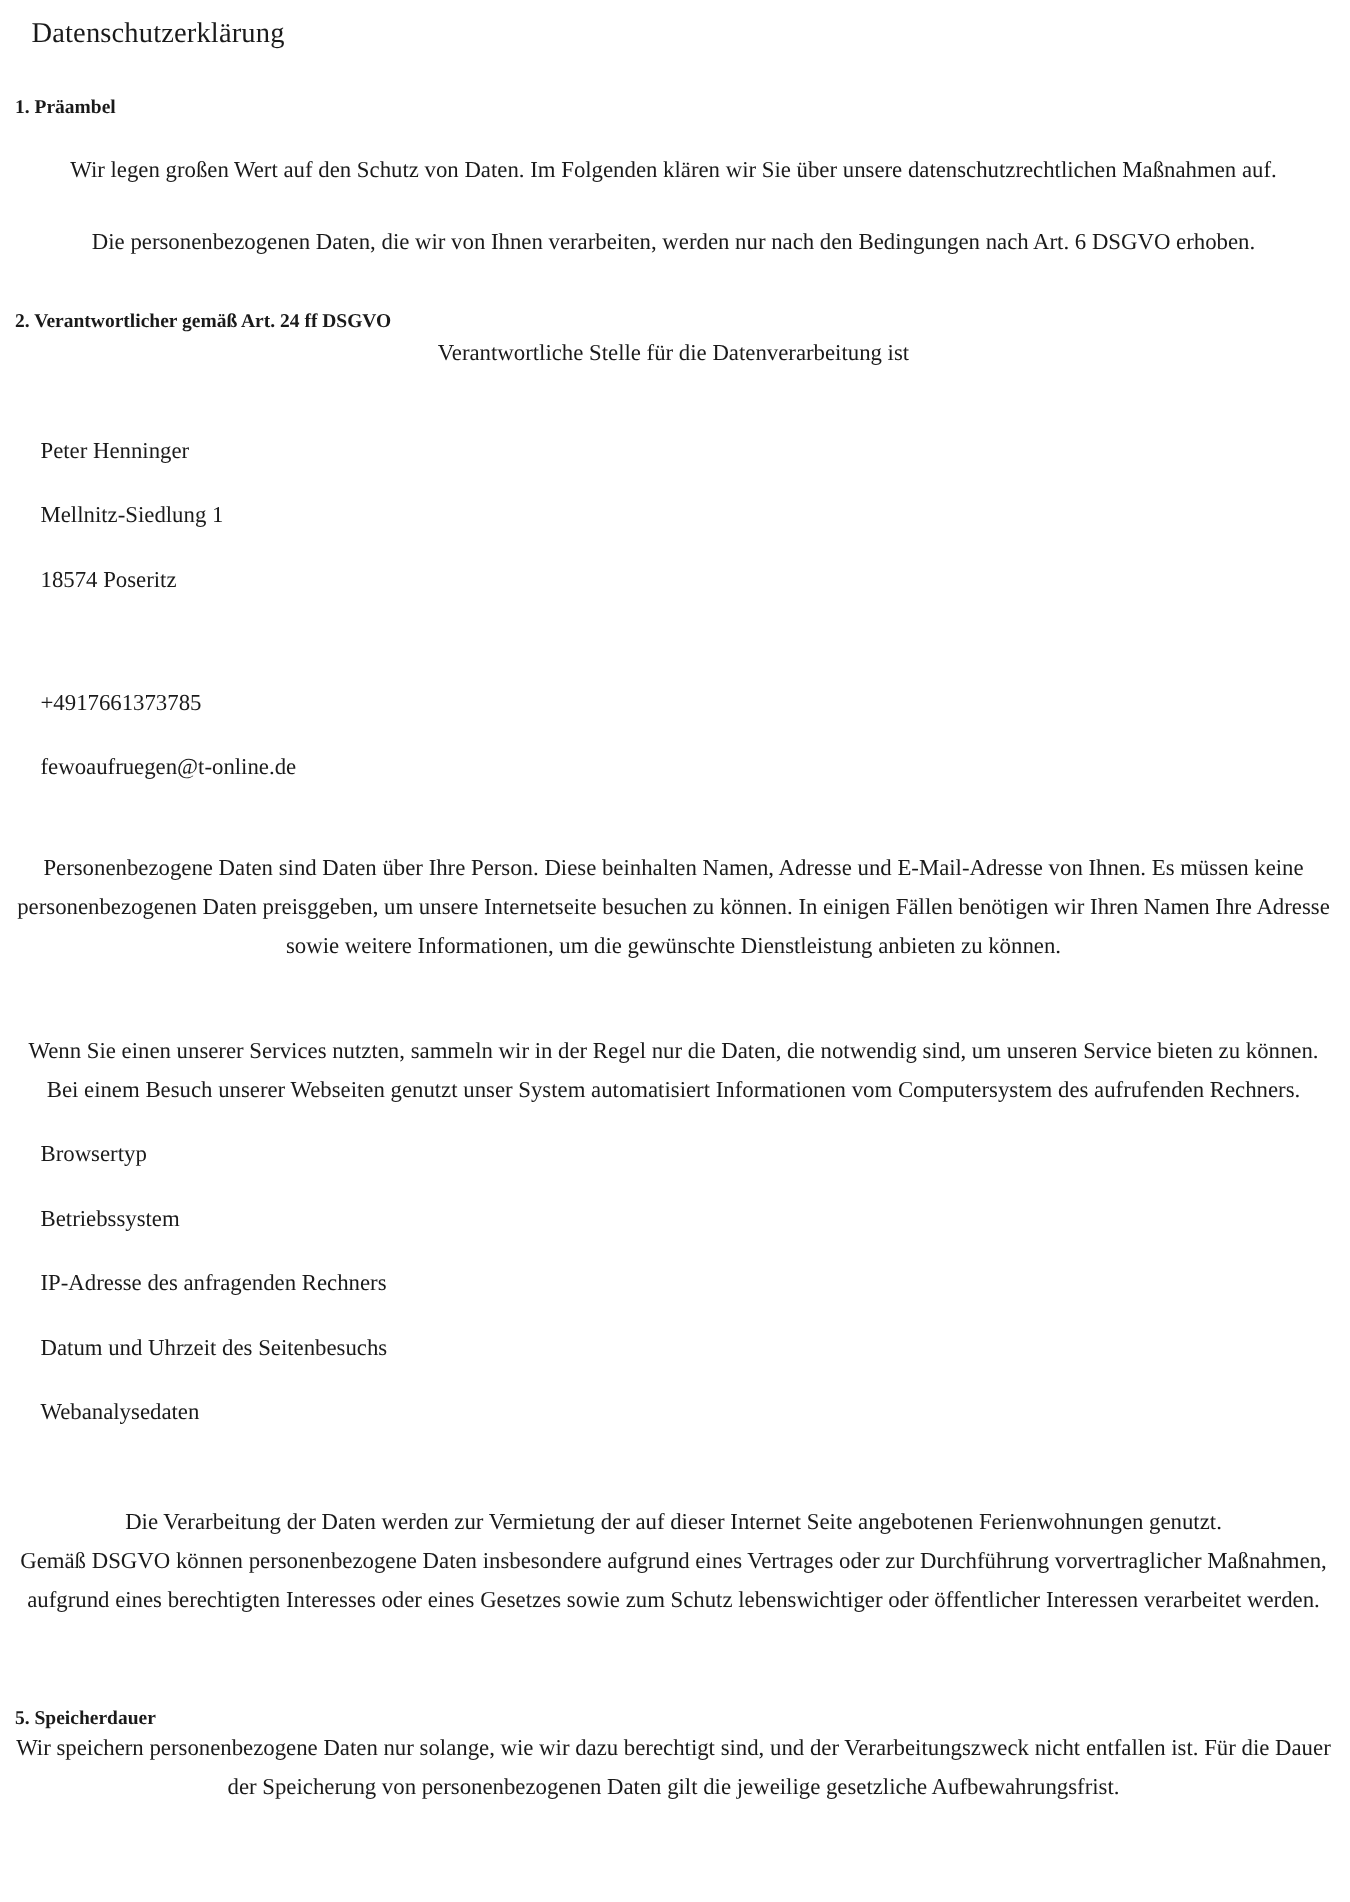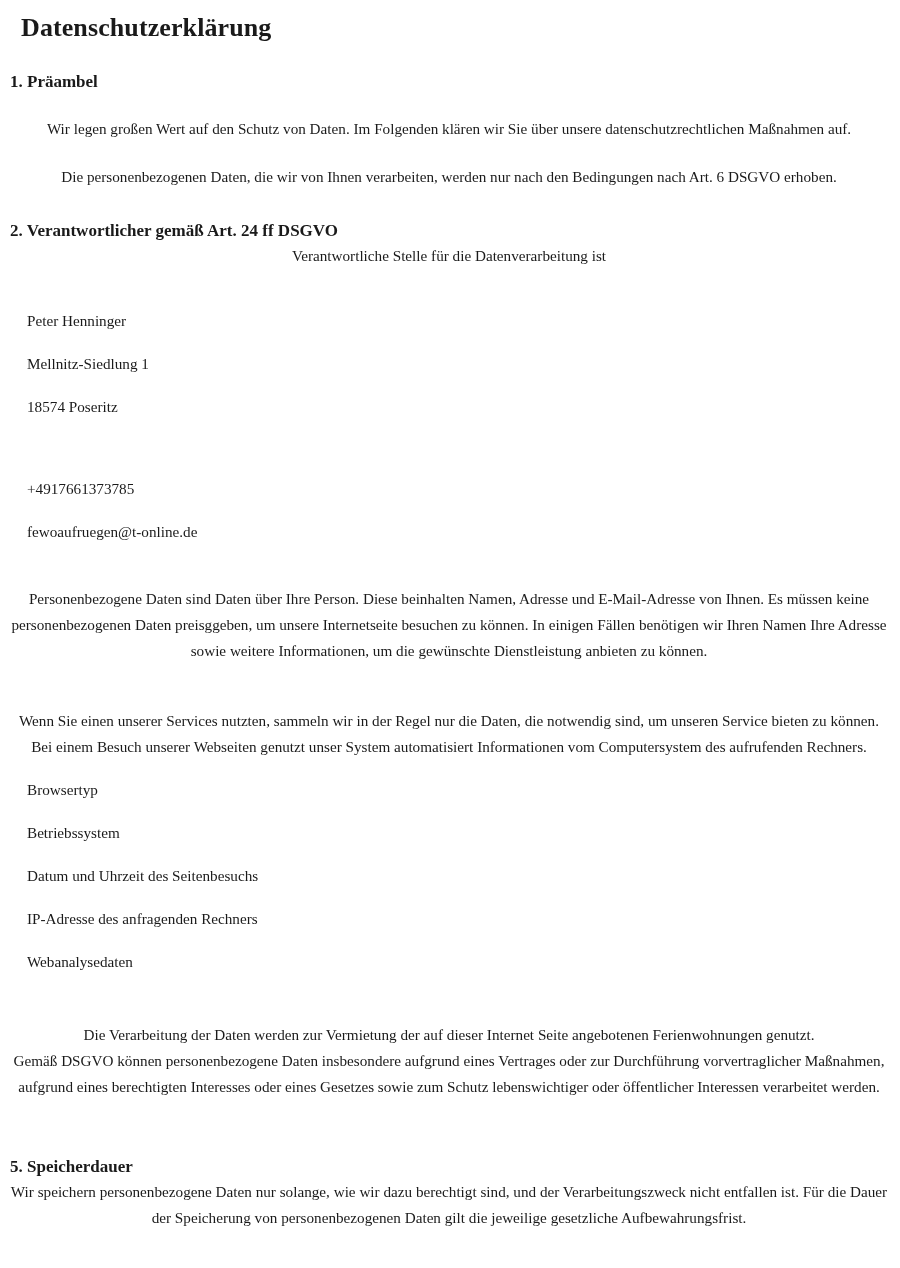--- a/index.html
+++ b/index.html
@@ -14,29 +14,29 @@
     font-family: "Liberation Serif", "DejaVu Serif", serif;
     color: #1a1a1a;
     -webkit-font-smoothing: antialiased;
   }
   .page {
     width: 900px;
     box-sizing: border-box;
     padding: 0;
   }
   .doc-title {
-    font-size: 26px;
-    font-weight: bold;
+    font-size: 19px;
+    font-weight: normal;
     line-height: 1.35;
     margin: 0;
     padding: 10px 4px 0 21px;
     letter-spacing: 0.1px;
   }
   .section-heading {
-    font-size: 17px;
+    font-size: 13px;
     font-weight: bold;
     line-height: 1.35;
     margin: 0;
     padding: 0 0 0 10px;
   }
   .body-text {
     font-size: 15.2px;
     line-height: 26px;
     margin: 0;
     padding: 0 12px 0 10px;
@@ -103,22 +103,22 @@
 
 
   <div class="gap-md"></div>
 
   <p class="body-text">Wenn Sie einen unserer Services nutzten, sammeln wir in der Regel nur die Daten, die notwendig sind, um unseren Service bieten zu können.</p>
 
   <p class="body-text">Bei einem Besuch unserer Webseiten genutzt unser System automatisiert Informationen vom Computersystem des aufrufenden Rechners.</p>
 
   <p class="line">Browsertyp</p>
   <p class="line">Betriebssystem</p>
+  <p class="line">IP-Adresse des anfragenden Rechners</p>
   <p class="line">Datum und Uhrzeit des Seitenbesuchs</p>
-  <p class="line">IP-Adresse des anfragenden Rechners</p>
   <p class="line">Webanalysedaten</p>
 
   <div class="gap-lg"></div>
 
 
   <p class="body-text">Die Verarbeitung der Daten werden zur Vermietung der auf dieser Internet Seite angebotenen Ferienwohnungen genutzt.</p>
 
   <p class="body-text">Gemäß DSGVO können personenbezogene Daten insbesondere aufgrund eines Vertrages oder zur Durchführung vorvertraglicher Maßnahmen, aufgrund eines berechtigten Interesses oder eines Gesetzes sowie zum Schutz lebenswichtiger oder öffentlicher Interessen verarbeitet werden.</p>
 
   <div class="gap-xl"></div>

